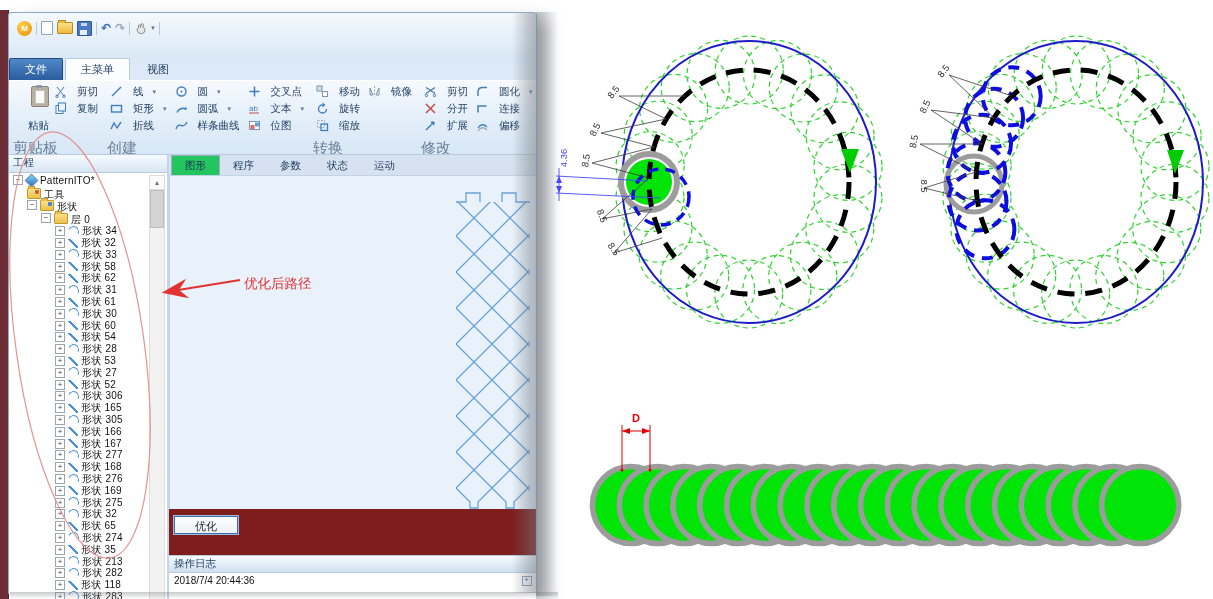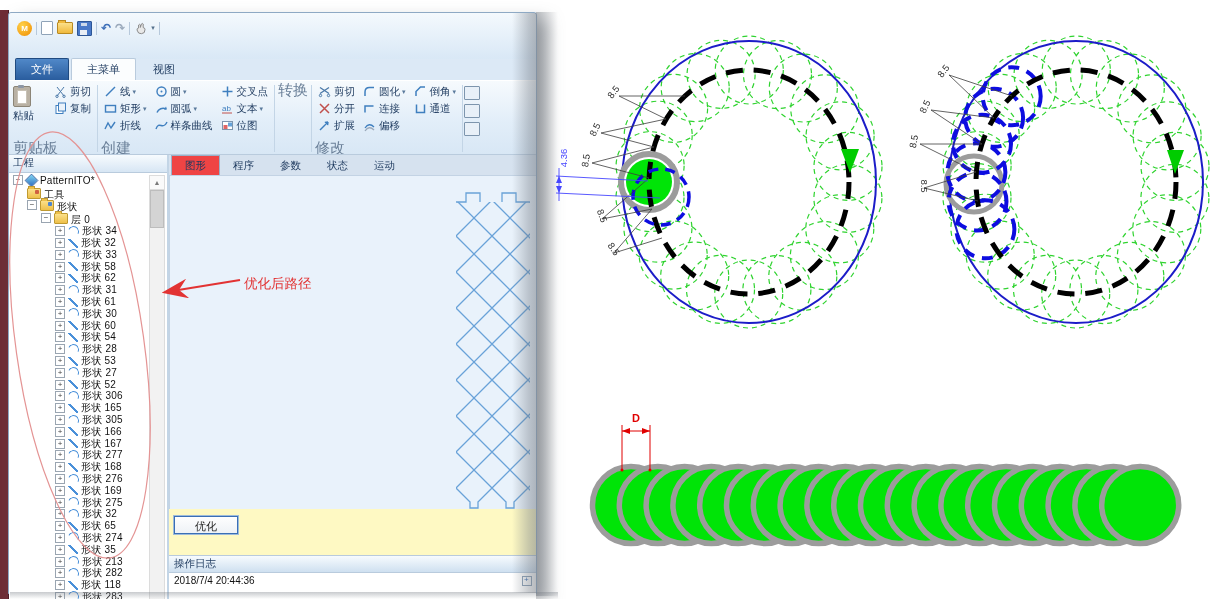--- a/index.html
+++ b/index.html
@@ -19,35 +19,35 @@
   .qopen{width:14px;height:10px;background:linear-gradient(#fbe08a,#f0b93c);border:1px solid #b98a22;border-radius:1px;position:relative}
   .qopen::before{content:"";position:absolute;left:0;top:-3px;width:6px;height:2px;background:#f0b93c;border:1px solid #b98a22;border-bottom:none}
   .qsave{width:13px;height:13px;background:#4a79c8;border:1px solid #2d5696;border-radius:1px;position:relative}
   .qsave::after{content:"";position:absolute;left:2px;bottom:0;width:7px;height:5px;background:#e9eef5}
   .qsave::before{content:"";position:absolute;left:3px;top:1px;width:6px;height:3px;background:#cdd9ea}
   .qundo{font-size:12px;line-height:12px;color:#3d6fb8;font-weight:bold}
   .qredo{font-size:12px;line-height:12px;color:#9aa9bb;font-weight:bold}
   .qchev{font-size:7px;color:#55708c}
   .title-text{font-size:11.5px;color:#333;margin-left:6px;white-space:nowrap}
   
-  .tabrow{height:21px;display:flex;align-items:flex-end;padding-left:6px;gap:2px}
+  .tabrow{height:21px;display:flex;align-items:flex-end;gap:2px}
   .rtab{padding:3px 15px 3px;font-size:11px;color:#1e3a5f;cursor:default}
   .rtab.file{background:linear-gradient(#5088c8,#2a5d9e);color:#fff;border:1px solid #1f4a80;border-bottom:none;border-radius:2px 2px 0 0}
   .rtab.active{background:#fbfdfe;border:1px solid #b9cbdd;border-bottom:none;border-radius:2px 2px 0 0}
   
   .ribbon{height:71px;background:linear-gradient(#f6fafd,#e2eef9 55%,#d8e7f5);border-top:1px solid #fff;
           border-bottom:1px solid #b9cbdd;display:flex;padding:2px 0 0 2px;overflow:hidden}
   .group{display:flex;flex-direction:column;padding:0 2px}
   .grows{display:flex;flex:1;align-items:flex-start;gap:2px}
   .gcol{display:flex;flex-direction:column}
-  .btn{display:flex;align-items:center;gap:3px;height:17px;padding:0 3px;font-size:10.5px;color:#1e3a5f;white-space:nowrap;cursor:default}
+  .btn{display:flex;align-items:center;gap:10px;height:17px;padding:0 3px;font-size:10.5px;color:#1e3a5f;white-space:nowrap;cursor:default}
   .car{font-size:7px;color:#5a7a9c;margin-left:-1px}
   .glabel{text-align:left;font-size:15px;color:#6b8099;height:13px;line-height:13px}
   .gsep{width:1px;background:#c3d5e6;margin:2px 1px}
-  .bigbtn{width:36px;display:flex;flex-direction:column;align-items:flex-start;justify-content:flex-start;gap:2px;padding-top:3px;font-size:10.5px;color:#1e3a5f}
+  .bigbtn{width:36px;display:flex;flex-direction:column;align-items:flex-end;justify-content:flex-start;gap:12px;padding-top:3px;font-size:10.5px;color:#1e3a5f}
   .clip-ic{width:16px;height:19px;background:#b9b1a4;border:1px solid #8c8577;border-radius:2px;position:relative}
   .clip-ic::before{content:"";position:absolute;left:4px;top:-2px;width:6px;height:3px;background:#8e97a5;border-radius:1px}
   .clip-ic::after{content:"";position:absolute;left:3px;top:3px;width:8px;height:12px;background:#fff;border:1px solid #c8c2b6}
   .ic{width:13px;height:13px;flex:0 0 auto}
   .partial{display:flex;flex-direction:column;gap:4px;padding-top:3px}
   .pglyph{width:14px;height:12px;border:1px solid #7d95ad;background:#e8f0f8;border-radius:1px}
   
   .content{display:flex;height:447px}
   
   .treep{width:158px;background:#fff;border-right:2px solid #c3d5e6;position:relative;overflow:hidden}
@@ -67,24 +67,24 @@
            border-bottom-color:transparent;border-left-color:transparent;transform:rotate(-20deg)}
   .sic.line{background:linear-gradient(45deg,transparent 44%,#4a90d9 44%,#4a90d9 58%,transparent 58%)}
   .tlabel{letter-spacing:.2px}
   .tscroll{position:absolute;right:2px;top:20px;bottom:2px;width:14px;background:#f2f2f2;border:1px solid #dcdcdc}
   .tsarrow{height:13px;background:#fafafa;border-bottom:1px solid #dcdcdc;font-size:7px;color:#7a7a7a;text-align:center;line-height:13px}
   .tsthumb{position:absolute;left:0;top:14px;width:12px;height:36px;background:#d4d4d4;border:1px solid #bdbdbd}
   
   .mainp{flex:1;display:flex;flex-direction:column;min-width:0}
   .mtabs{height:20px;background:#d6e2ef;display:flex;align-items:flex-end;padding-left:2px;border-bottom:1px solid #c3d3e4}
   .mtab{padding:3px 13px 2px;font-size:10.5px;color:#1e3a5f}
-  .mtab.active{background:#ef4444;border:1px solid #9ab0c8;border-bottom:none}
+  .mtab.active{background:#22c55e;border:1px solid #9ab0c8;border-bottom:none}
   .canvas{height:340px;background:#e9f2fb;position:relative;overflow:hidden;border-left:1px solid #c3d3e4}
   .lattice{position:absolute;right:6px;top:6px}
-  .bstrip{height:40px;background:#fef9c3;padding:7px 0 0 5px}
+  .bstrip{height:40px;background:#7f1d1d;padding:7px 0 0 5px}
   .optbtn{width:64px;height:18px;background:linear-gradient(#fefefe,#eef2f6);border:1px solid #3a6fb5;
           outline:1px solid #9dbbdb;font-size:11px;color:#222;text-align:center;line-height:16px;font-family:inherit}
   .logp{height:47px;background:#fff;border-top:1px solid #b9cbdd}
   .lhead{height:15px;background:linear-gradient(#f7fbfe,#cfe0f0);border-bottom:1px solid #b9cbdd;
          font-size:10.5px;color:#1e3a5f;padding:1px 0 0 5px}
   .lcols{height:15px;display:flex;border-bottom:1px solid #d7dfe8;font-size:10.5px;color:#222;font-weight:bold}
   .lc-time{width:342px;padding:1px 0 0 5px;border-right:1px solid #d7dfe8}
   .lc-msg{flex:1;padding:1px 0 0 4px;overflow:hidden;white-space:nowrap}
   .lrow{height:15px;display:flex;font-size:10px;color:#111}
   .lr-time{width:342px;padding:2px 0 0 5px}
@@ -317,20 +317,50 @@
               </svg>
               <span>位图</span>
             </div>
         </div>
       </div>
       <div class="glabel">创建</div>
     </div>
     <div class="gsep"></div>
 
     <div class="group">
+      <div class="grows">
+        <div class="gcol">
+          <div class="btn">
+              <svg class="ic" viewBox="0 0 13 13">
+                <use href="#i-move"></use>
+              </svg>
+              <span>移动</span>
+            </div>
+          <div class="btn">
+              <svg class="ic" viewBox="0 0 13 13">
+                <use href="#i-rotate"></use>
+              </svg>
+              <span>旋转</span>
+            </div>
+          <div class="btn">
+              <svg class="ic" viewBox="0 0 13 13">
+                <use href="#i-zoom"></use>
+              </svg>
+              <span>缩放</span>
+            </div>
+        </div>
+        <div class="gcol">
+          <div class="btn">
+              <svg class="ic" viewBox="0 0 13 13">
+                <use href="#i-mirror"></use>
+              </svg>
+              <span>镜像</span>
+            </div>
+        </div>
+      </div>
       <div class="glabel">转换</div>
     </div>
     <div class="gsep"></div>
 
     <div class="group">
       <div class="grows">
         <div class="gcol">
           <div class="btn">
               <svg class="ic" viewBox="0 0 13 13">
                 <use href="#i-trim"></use>

